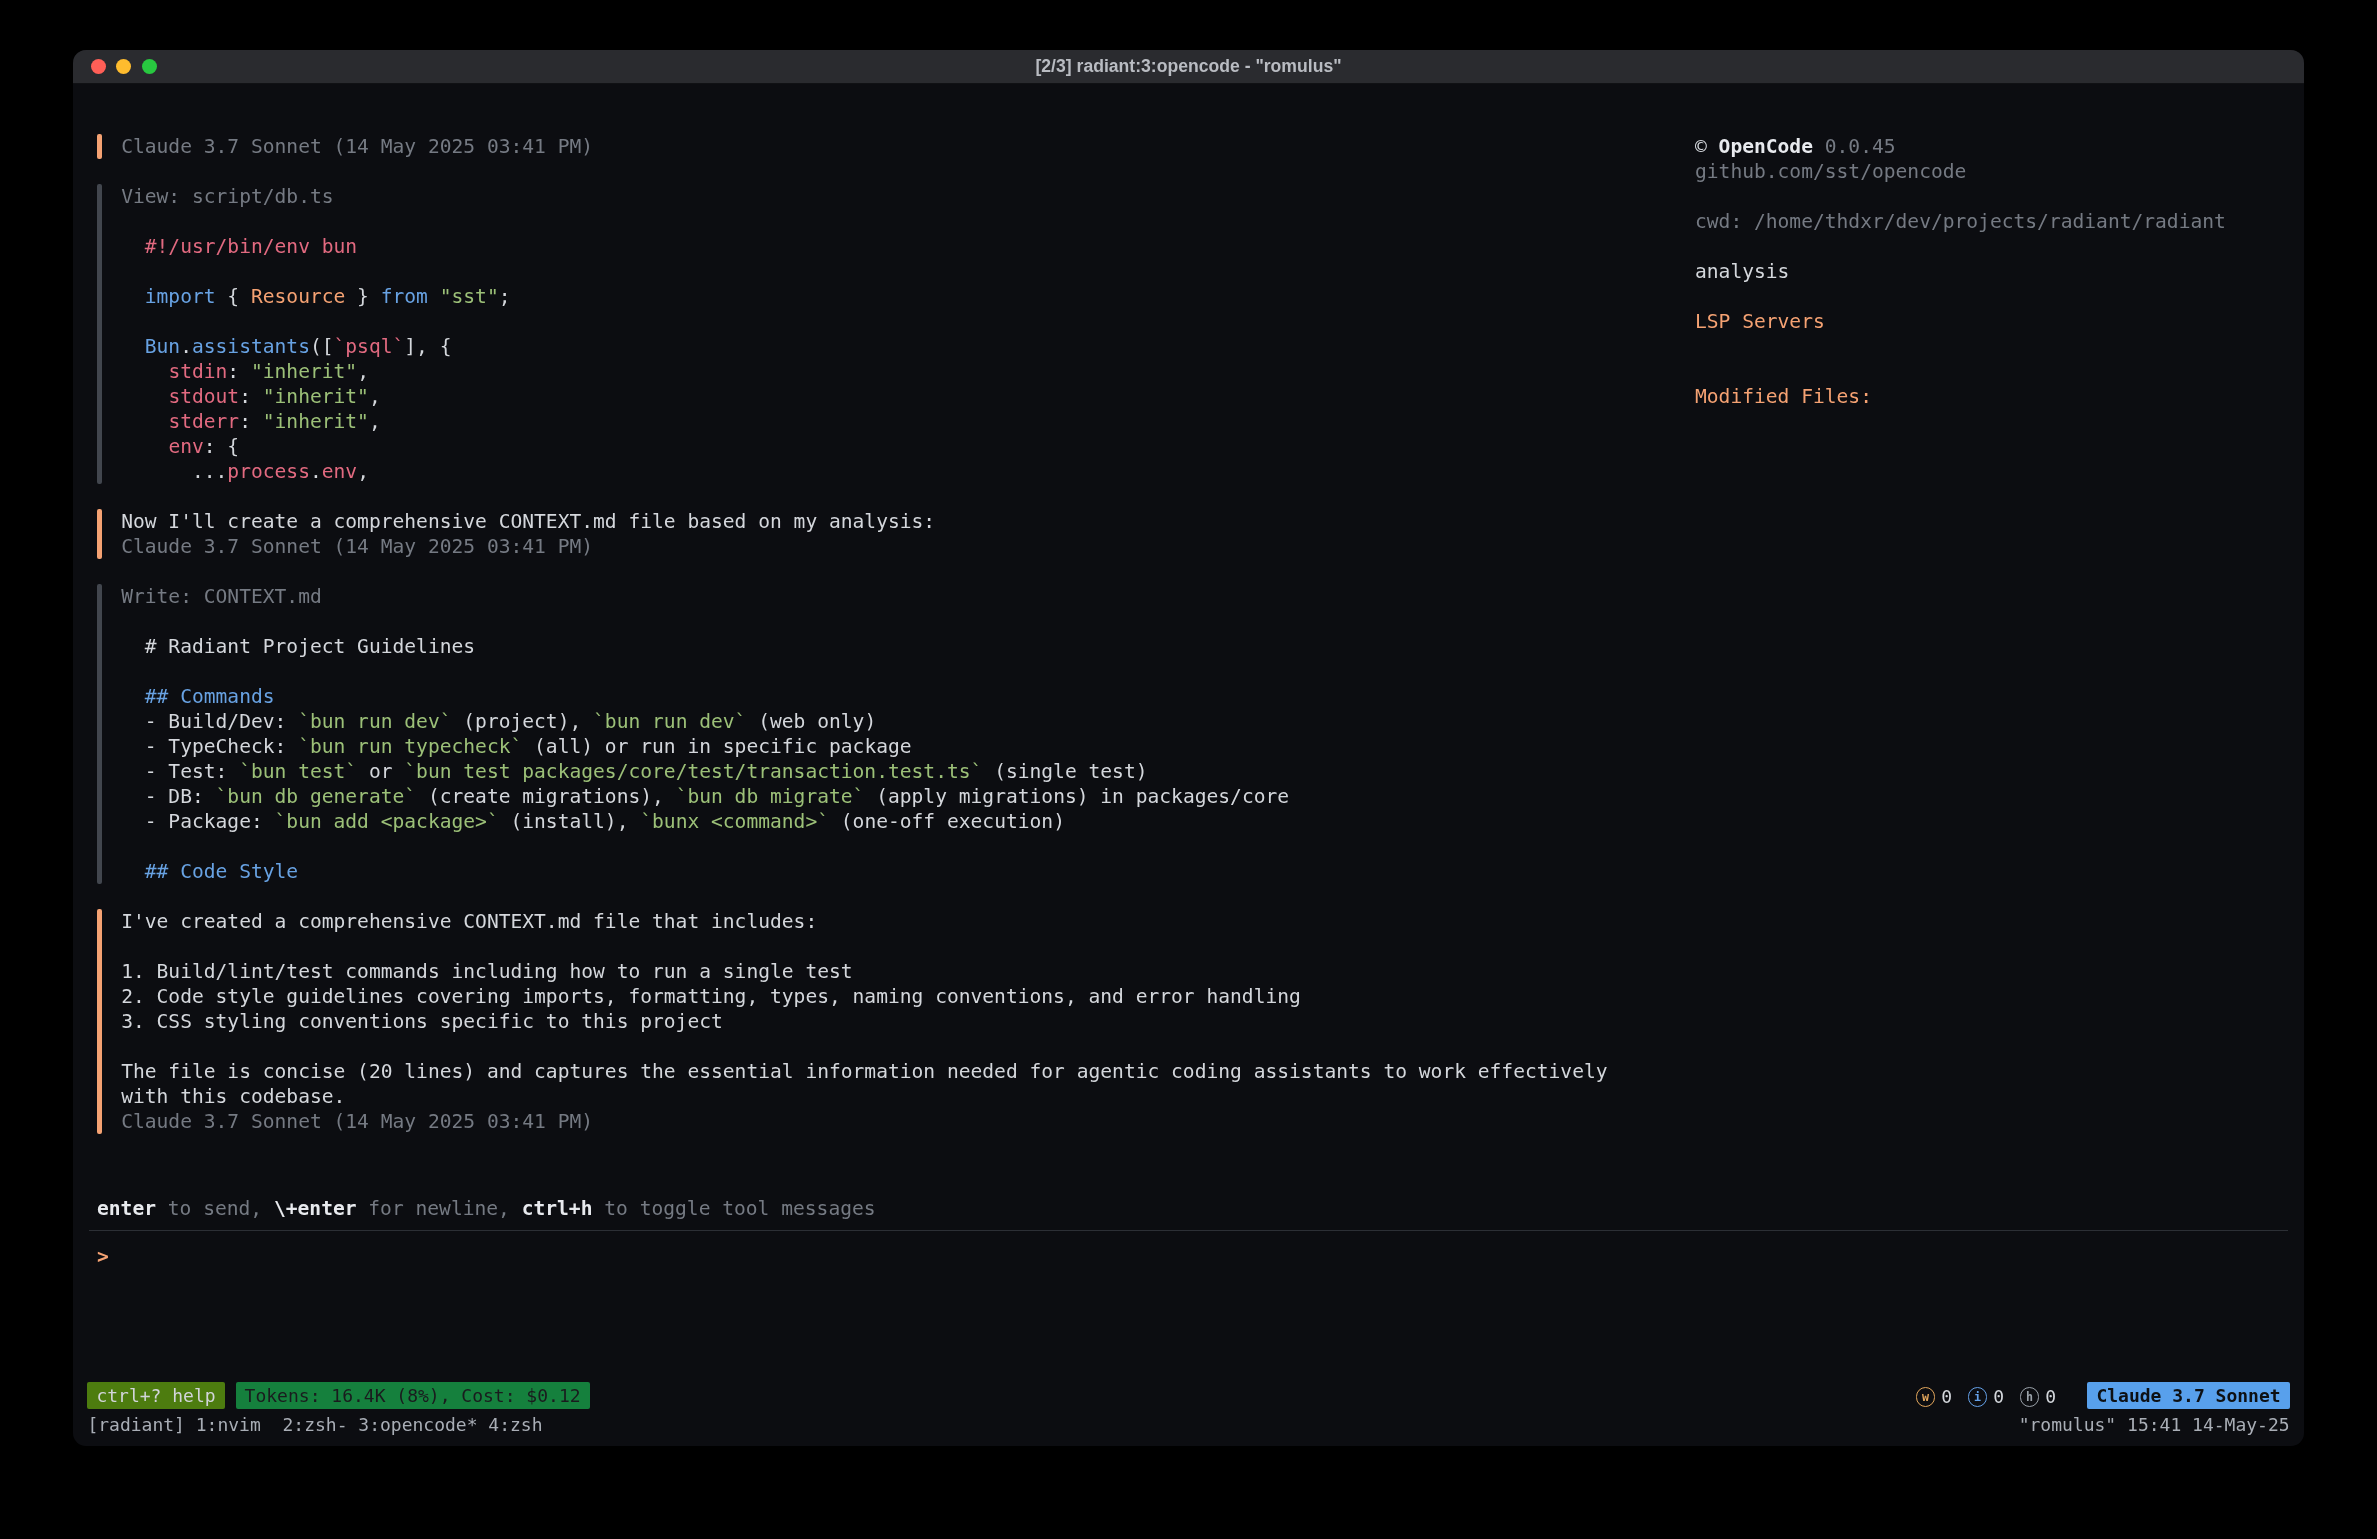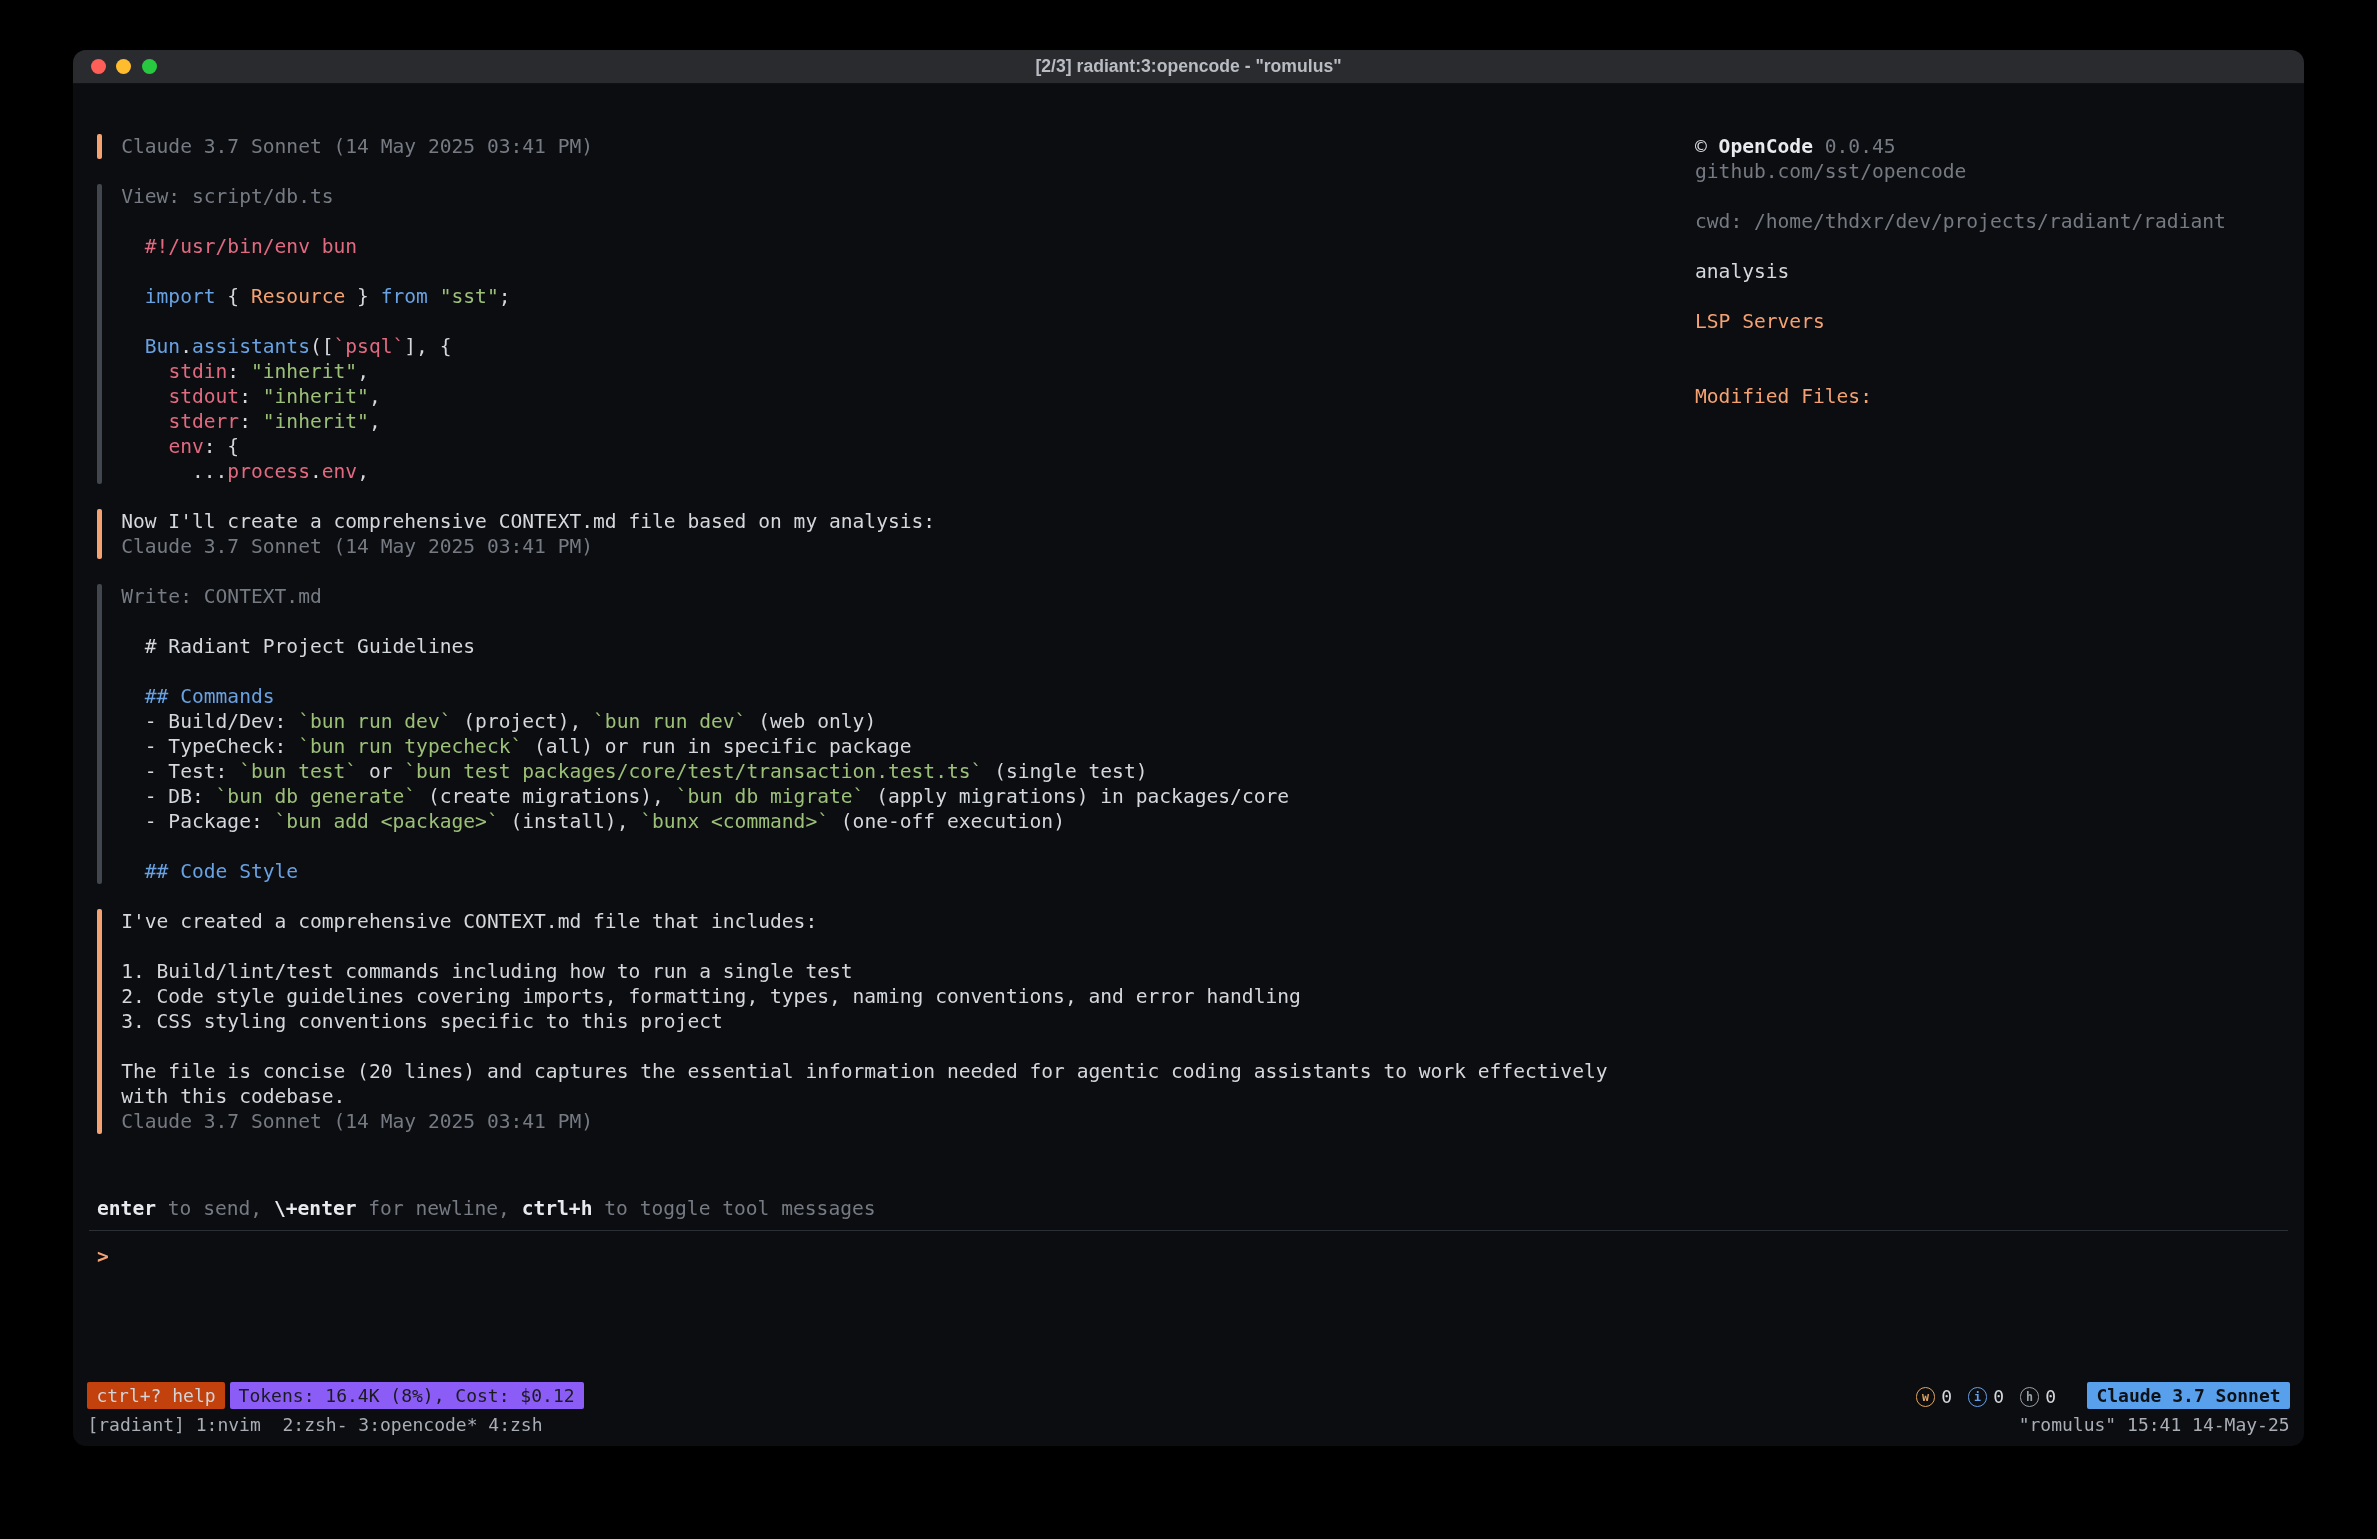--- a/index.html
+++ b/index.html
@@ -46,22 +46,22 @@
   .input-area { flex:none; }
   .help { padding-left:24px; margin-bottom:9px; }
   .separator { height:1.3px; background:#2c2f35; margin:0 15.7px; }
   .prompt-line { padding-left:24px; margin-top:13px; height:25px; line-height:25px; font-size:19.6px; display:flex; }
   .prompt-caret { color:#f5a273; font-weight:bold; white-space:pre; }
   .prompt-input { flex:1; color:#d4d7dc; white-space:pre; }
   .input-space { height:111px; }
 
   .statusbar { flex:none; display:flex; align-items:center; padding:0 14.4px; height:31px; font-size:18px; }
   .badge { padding:2.6px 9px; border-radius:2px; white-space:pre; }
-  .badge-dark { background:#c2410c; color:#d2d5da; }
-  .badge-light { background:#8b5cf6; color:#1a1b1e; margin-left:5px; }
+  .badge-dark { background:#4d7c0f; color:#d2d5da; }
+  .badge-light { background:#15803d; color:#1a1b1e; margin-left:11px; }
   .badge-blue { background:#58a0ec; color:#0d1014; font-weight:bold; margin-left:15.7px; }
   .sb-spacer { flex:1; }
   .diag { display:inline-flex; align-items:center; gap:5.9px; margin-right:15.7px; }
   .diag-circle { width:19.6px; height:19.6px; border:1.3px solid currentColor; border-radius:50%;
                  display:inline-flex; align-items:center; justify-content:center;
                  font-size:11.7px; font-weight:bold; }
   .diag-count { color:#d4d7dc; }
   .diag.warning .diag-circle { color:#e2a65c; }
   .diag.info .diag-circle { color:#64a0e8; }
   .diag.hint .diag-circle { color:#9aa1a9; }

